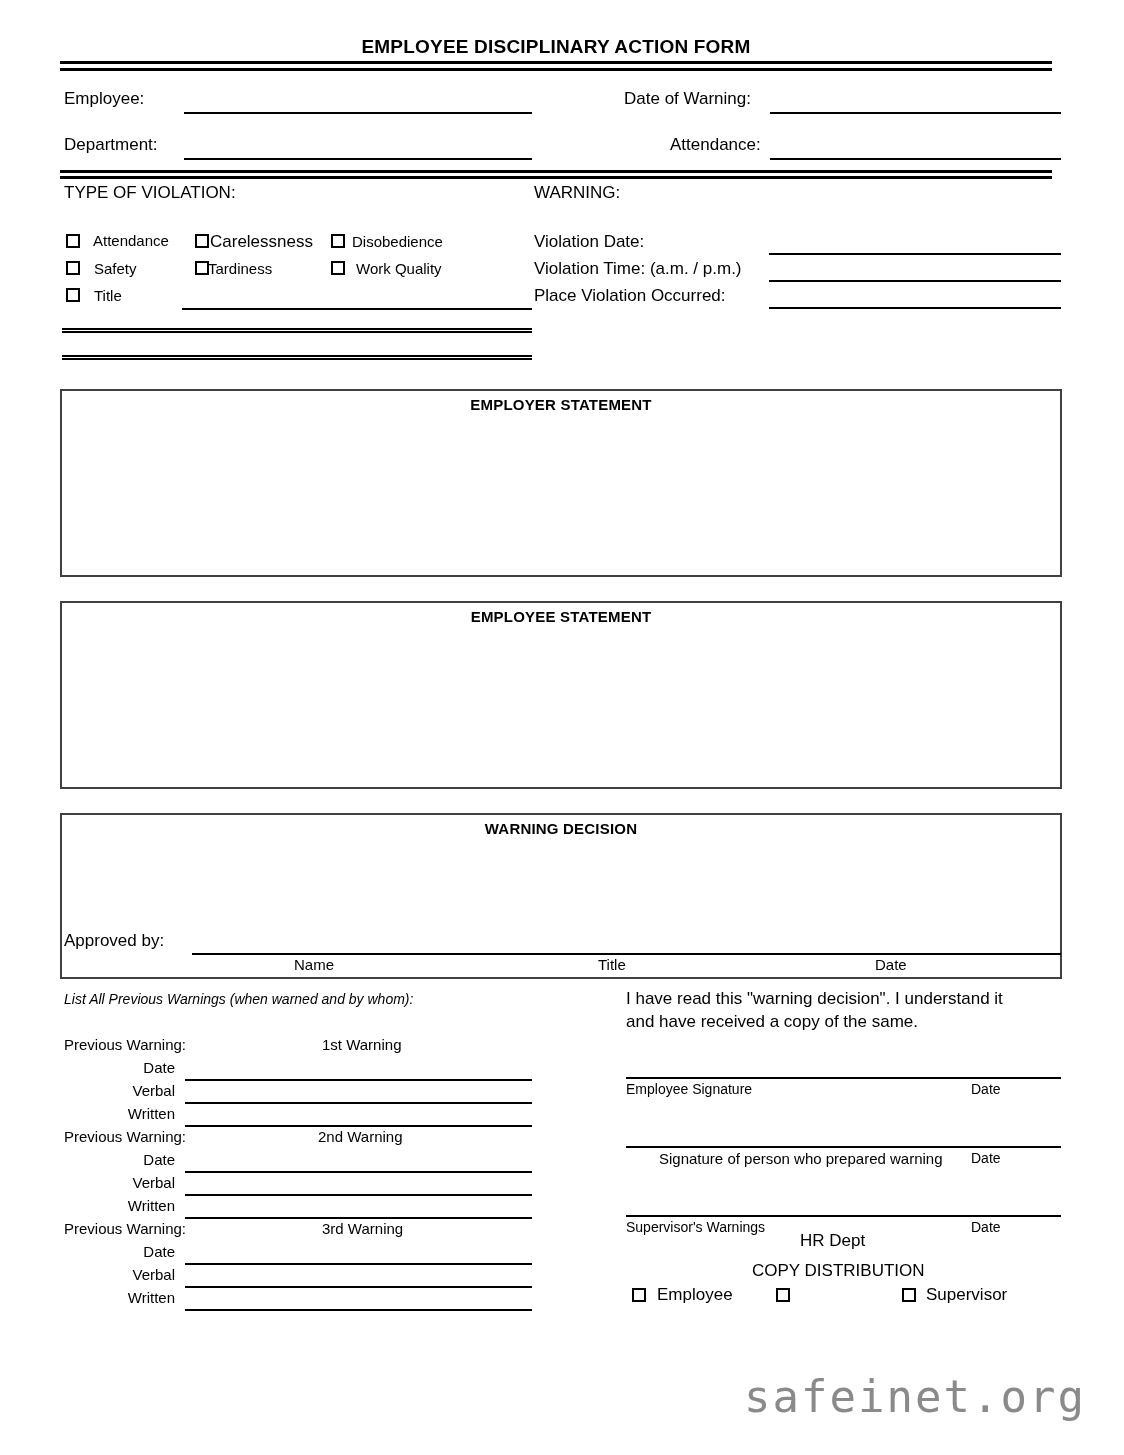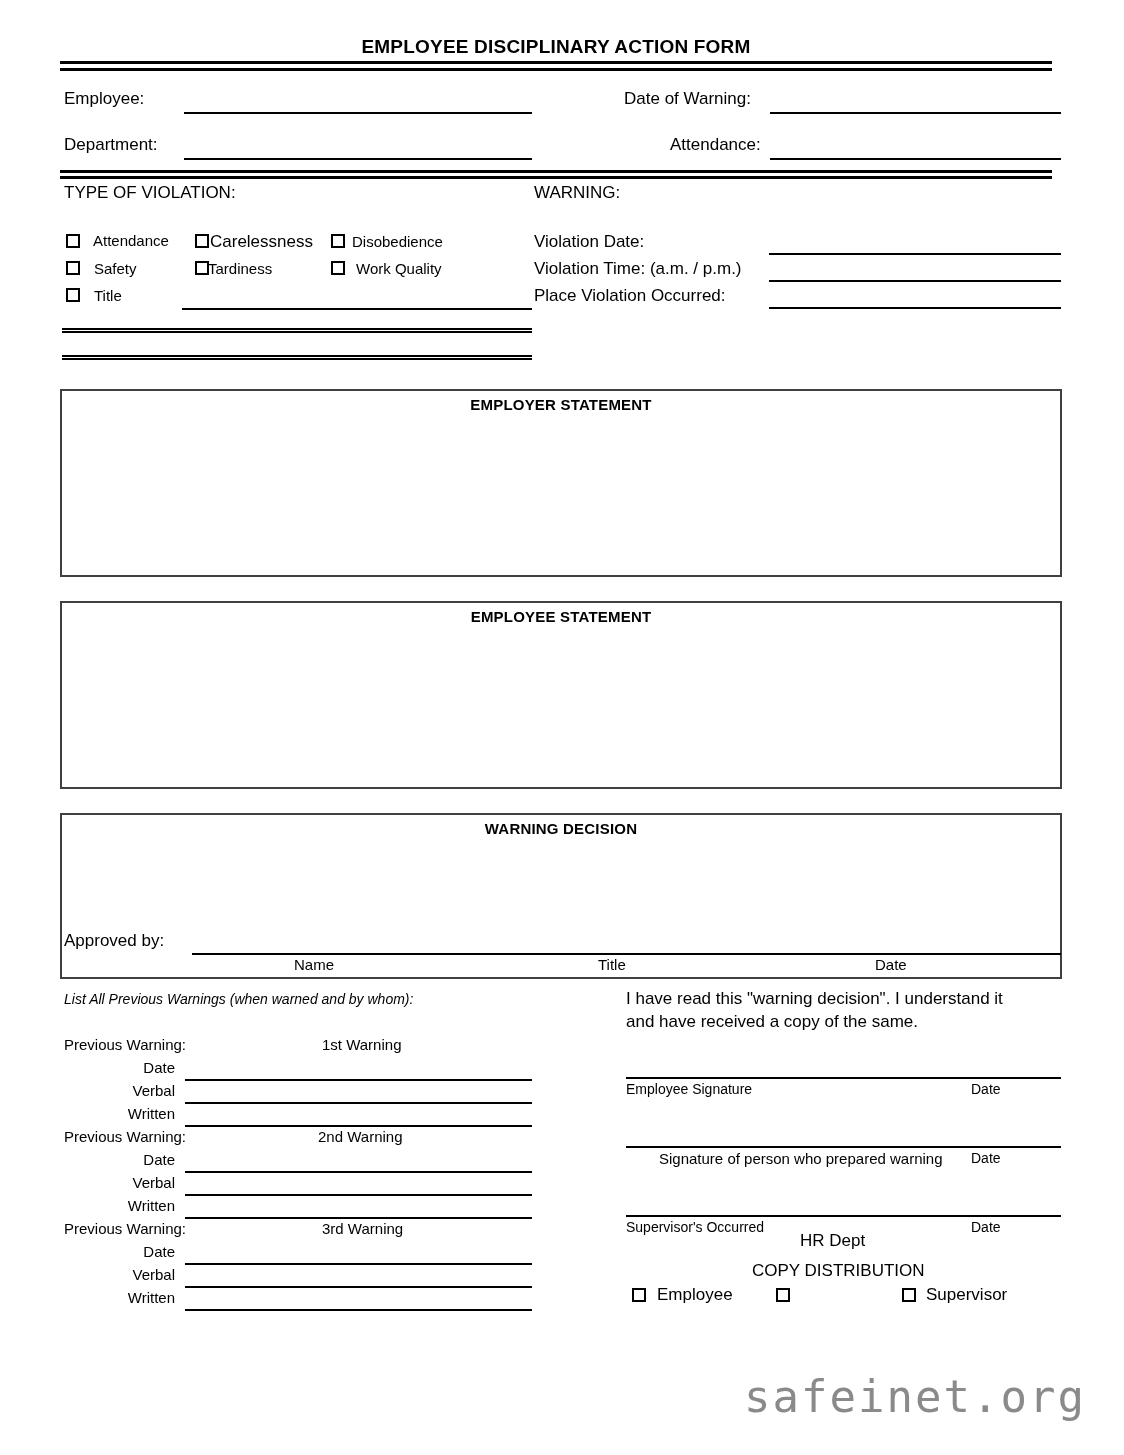--- a/index.html
+++ b/index.html
@@ -256,21 +256,21 @@
 
   <div class="rule" style="left:626px; top:1077px; width:435px; height:2px;"></div>
   <div class="col-lbl" style="left:626px; top:1081px; font-size:14px;">Employee Signature</div>
   <div class="col-lbl" style="left:971px; top:1081px; font-size:14px;">Date</div>
 
   <div class="rule" style="left:626px; top:1146px; width:435px; height:2px;"></div>
   <div class="col-lbl" style="left:626px; top:1150px; font-size:15px;margin-left:33px;">Signature of person who prepared warning</div>
   <div class="col-lbl" style="left:971px; top:1150px; font-size:14px;">Date</div>
 
   <div class="rule" style="left:626px; top:1215px; width:435px; height:2px;"></div>
-  <div class="col-lbl" style="left:626px; top:1219px; font-size:14px;">Supervisor's Occurred</div>
+  <div class="col-lbl" style="left:626px; top:1219px; font-size:14px;">Supervisor's Warnings</div>
   <div class="col-lbl" style="left:971px; top:1219px; font-size:14px;">Date</div>
 
   <div class="sec-head" style="left:752px; top:1261px;">COPY DISTRIBUTION</div>
 
   <div class="cbox" style="left:632px; top:1288px;"></div>
   <div class="cb-label" style="left:657px; top:1285px; font-size:17px;">Employee</div>
 
   <div class="cbox" style="left:776px; top:1288px;"></div>
   <div class="cb-label" style="left:800px; top:1231px; font-size:17px;">HR Dept</div>
 

